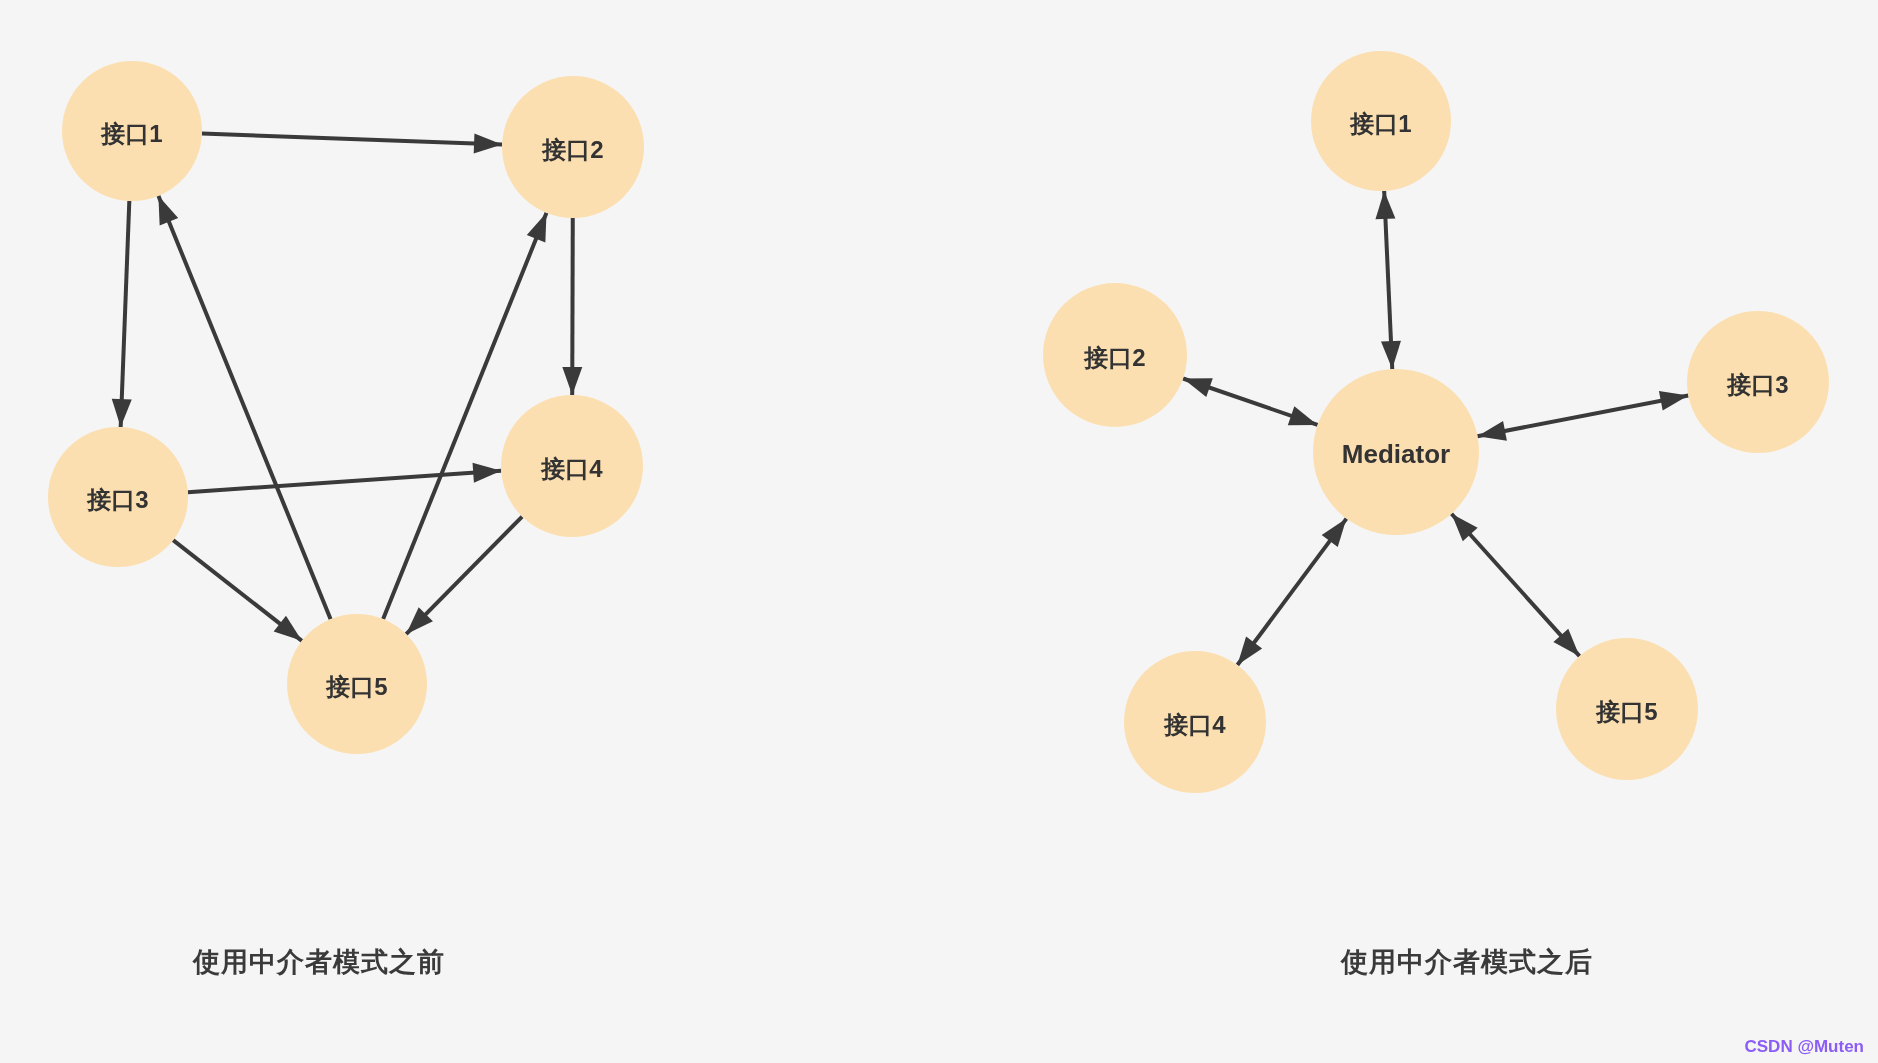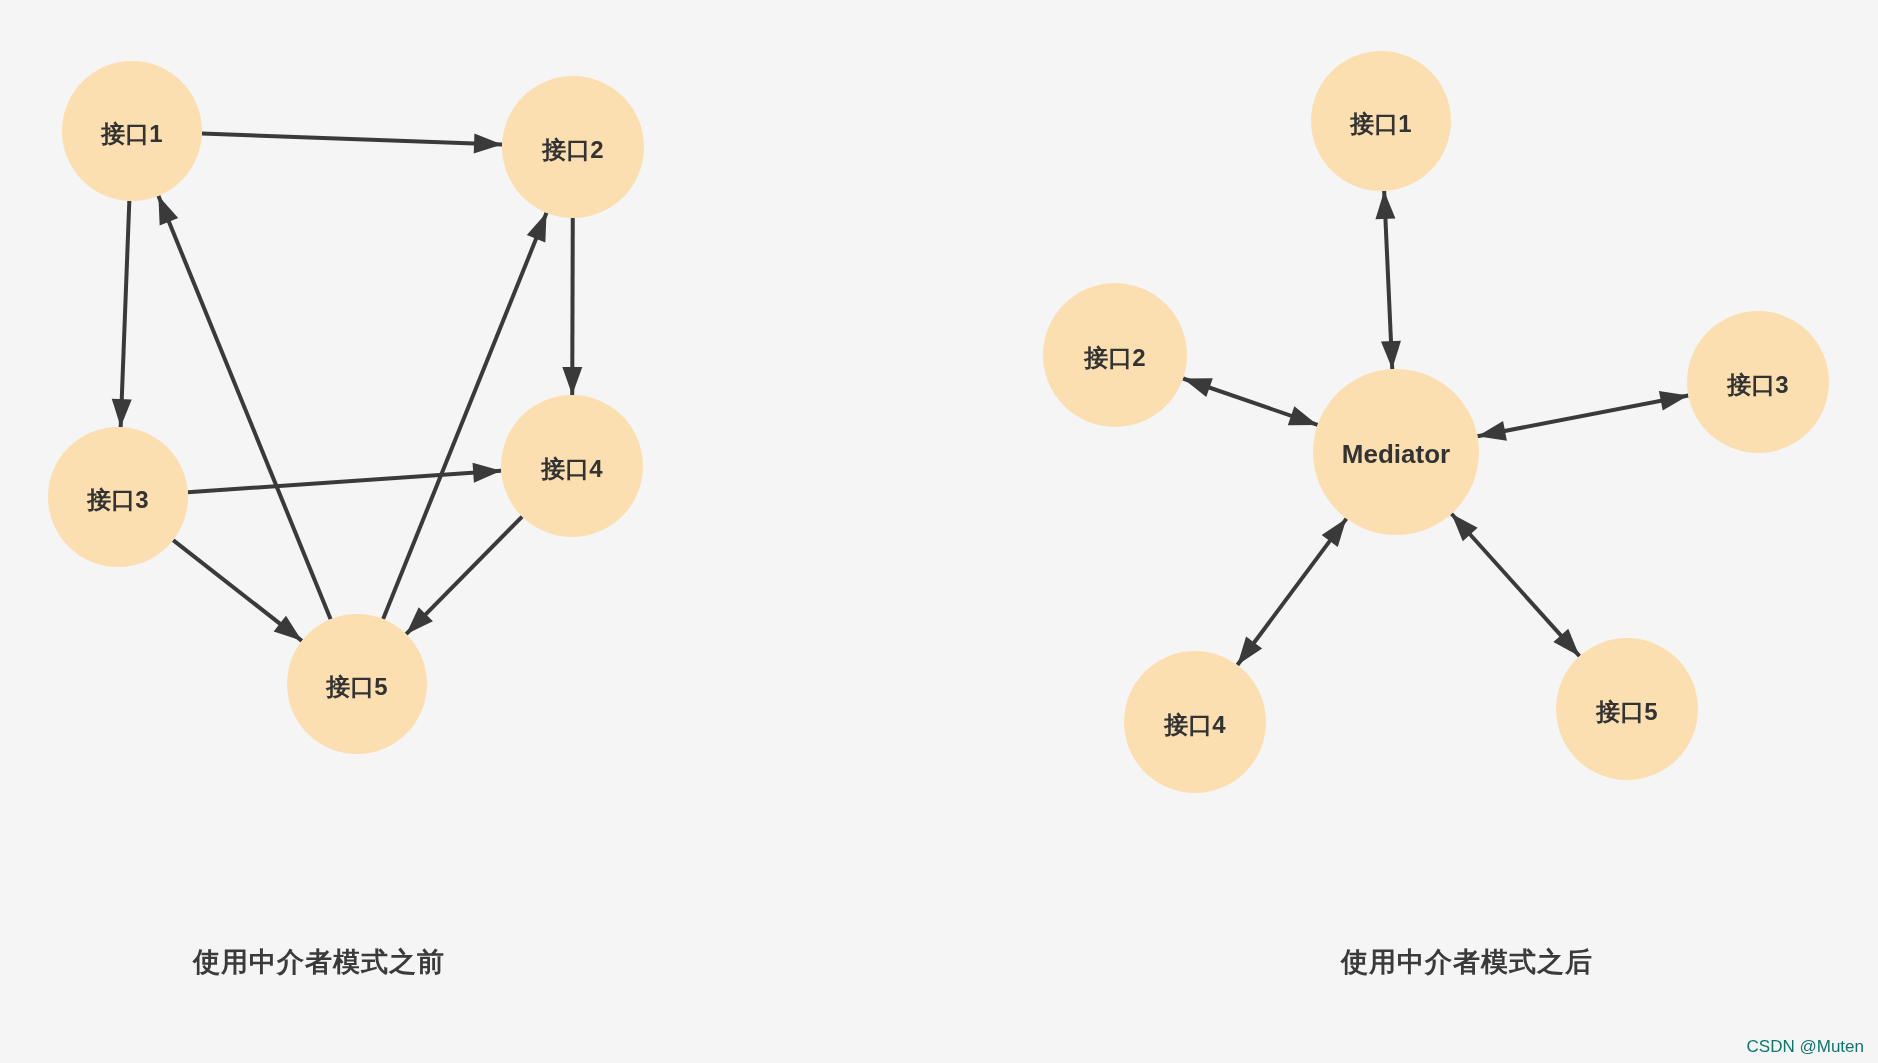--- a/index.html
+++ b/index.html
@@ -30,22 +30,22 @@
     font-weight: 700;
     color: #3a3a3a;
     white-space: nowrap;
     letter-spacing: 1px;
   }
   .watermark {
     position: absolute;
     right: 14px;
     bottom: 6px;
     font-size: 17px;
-    font-weight: 400;
-    color: #0f766e;
+    font-weight: 700;
+    color: #8b5cf6;
     white-space: nowrap;
   }
   svg text.node-label {
     font-family: "Liberation Sans", sans-serif;
     font-weight: 700;
     fill: #333333;
   }
 </style>
 </head>
 <body>

